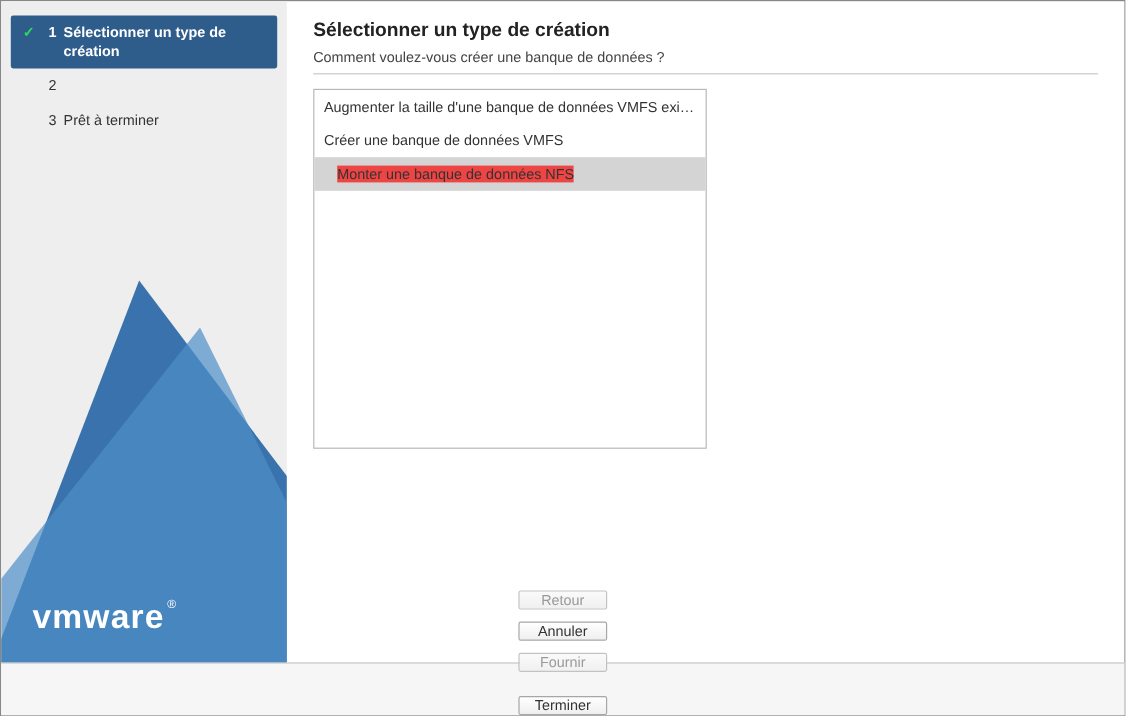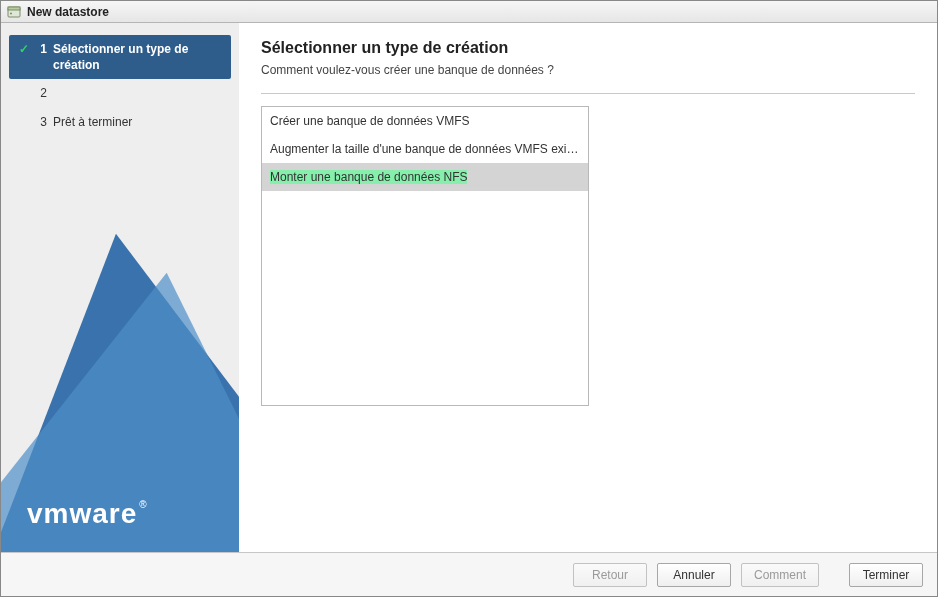--- a/index.html
+++ b/index.html
@@ -32,49 +32,39 @@
   .deco .tri1 { position: absolute; left: -60px; bottom: -40px; width: 0; height: 0; border-left: 200px solid transparent; border-right: 200px solid transparent; border-bottom: 360px solid #2e6aa8; transform: rotate(-8deg); opacity: 0.95; }
   .deco .tri2 { position: absolute; left: -40px; bottom: -20px; width: 0; height: 0; border-left: 190px solid transparent; border-right: 190px solid transparent; border-bottom: 300px solid #4f8fc8; transform: rotate(6deg); opacity: 0.7; }
   .logo { position: absolute; left: 26px; bottom: 22px; color: #fff; font-size: 28px; letter-spacing: 1px; display: flex; align-items: center; }
   .logo .vm { font-weight: 800; }
   .logo .ware { font-weight: 700; }
   .logo .r { font-size: 10px; margin-left: 2px; position: relative; top: -10px; }
 
   
   .main { flex: 1 1 auto; padding: 16px 22px 10px 22px; overflow: hidden; }
   .main h2 { font-size: 16px; font-weight: bold; color: #222; margin-bottom: 6px; }
-  .subtitle { color: #444; margin-bottom: 16px; }
+  .subtitle { color: #444; margin-bottom: 6px; }
   .hr { height: 1px; background: #c9c9c9; margin-bottom: 12px; }
 
   .listbox { width: 328px; height: 300px; border: 1px solid #b8b8b8; background: #fff; }
   .row { padding: 7px 8px; border-bottom: 0; cursor: default; white-space: nowrap; overflow: hidden; text-overflow: ellipsis; }
   .row.selected { background: #d4d4d4; }
-  .row .hl { background: #86efac; }
+  .row .hl { background: #ef4444; margin-left: 11px; }
 
   
-  .footer { height: 44px; border-top: 1px solid #c7c7c7; display: flex; align-items: center; justify-content: flex-end; padding: 0 14px; gap: 10px; background: #f6f6f6; }
+  .footer { height: 44px; border-top: 1px solid #c7c7c7; display: flex; align-items: center; justify-content: flex-end; padding: 0 14px; gap: 10px; background: #f6f6f6; flex-direction: column; }
   .btn { min-width: 74px; height: 24px; padding: 0 12px; background: linear-gradient(#ffffff,#efefef); border: 1px solid #a7a7a7; border-radius: 2px; color: #333; font-size: 12px; cursor: pointer; }
   .btn:disabled { color: #9a9a9a; background: linear-gradient(#fafafa,#f0f0f0); border-color: #c2c2c2; cursor: default; }
   .gap { width: 10px; }
 </style>
 </head>
 <body>
 
 <div class="window">
 
-  <div class="titlebar">
-    <span class="icon">
-      <svg width="14" height="14" viewBox="0 0 14 14">
-        <rect x="1" y="2" width="12" height="10" rx="1" fill="#dfe8d6" stroke="#7c8b6a"></rect>
-        <rect x="1" y="2" width="12" height="3" fill="#b7cf9d" stroke="#7c8b6a"></rect>
-        <circle cx="4" cy="8.5" r="1" fill="#7c8b6a"></circle>
-      </svg>
-    </span>
-    <span class="title">New datastore</span>
-  </div>
 
   <div class="body">
 
     <div class="sidebar">
       <div class="steps">
 
         <div class="step active">
           <span class="check visible">✓</span>
           <span class="num">1</span>
           <span class="label">Sélectionner un type de création</span>
@@ -104,34 +94,34 @@
       </div>
     </div>
 
     <div class="main">
       <h2>Sélectionner un type de création</h2>
       <div class="subtitle">Comment voulez-vous créer une banque de données ?</div>
       <div class="hr"></div>
 
       <div class="listbox">
         <div class="row">
-          <span>Créer une banque de données VMFS</span>
+          <span>Augmenter la taille d'une banque de données VMFS exis...</span>
         </div>
         <div class="row">
-          <span>Augmenter la taille d'une banque de données VMFS exis...</span>
+          <span>Créer une banque de données VMFS</span>
         </div>
         <div class="row selected">
           <span class="hl">Monter une banque de données NFS</span>
         </div>
       </div>
     </div>
 
   </div>
 
   <div class="footer">
     <button class="btn" disabled="">Retour</button>
     <button class="btn">Annuler</button>
-    <button class="btn" disabled="">Comment</button>
+    <button class="btn" disabled="">Fournir</button>
     <span class="gap"></span>
     <button class="btn">Terminer</button>
   </div>
 
 </div>
 
 </body></html>

